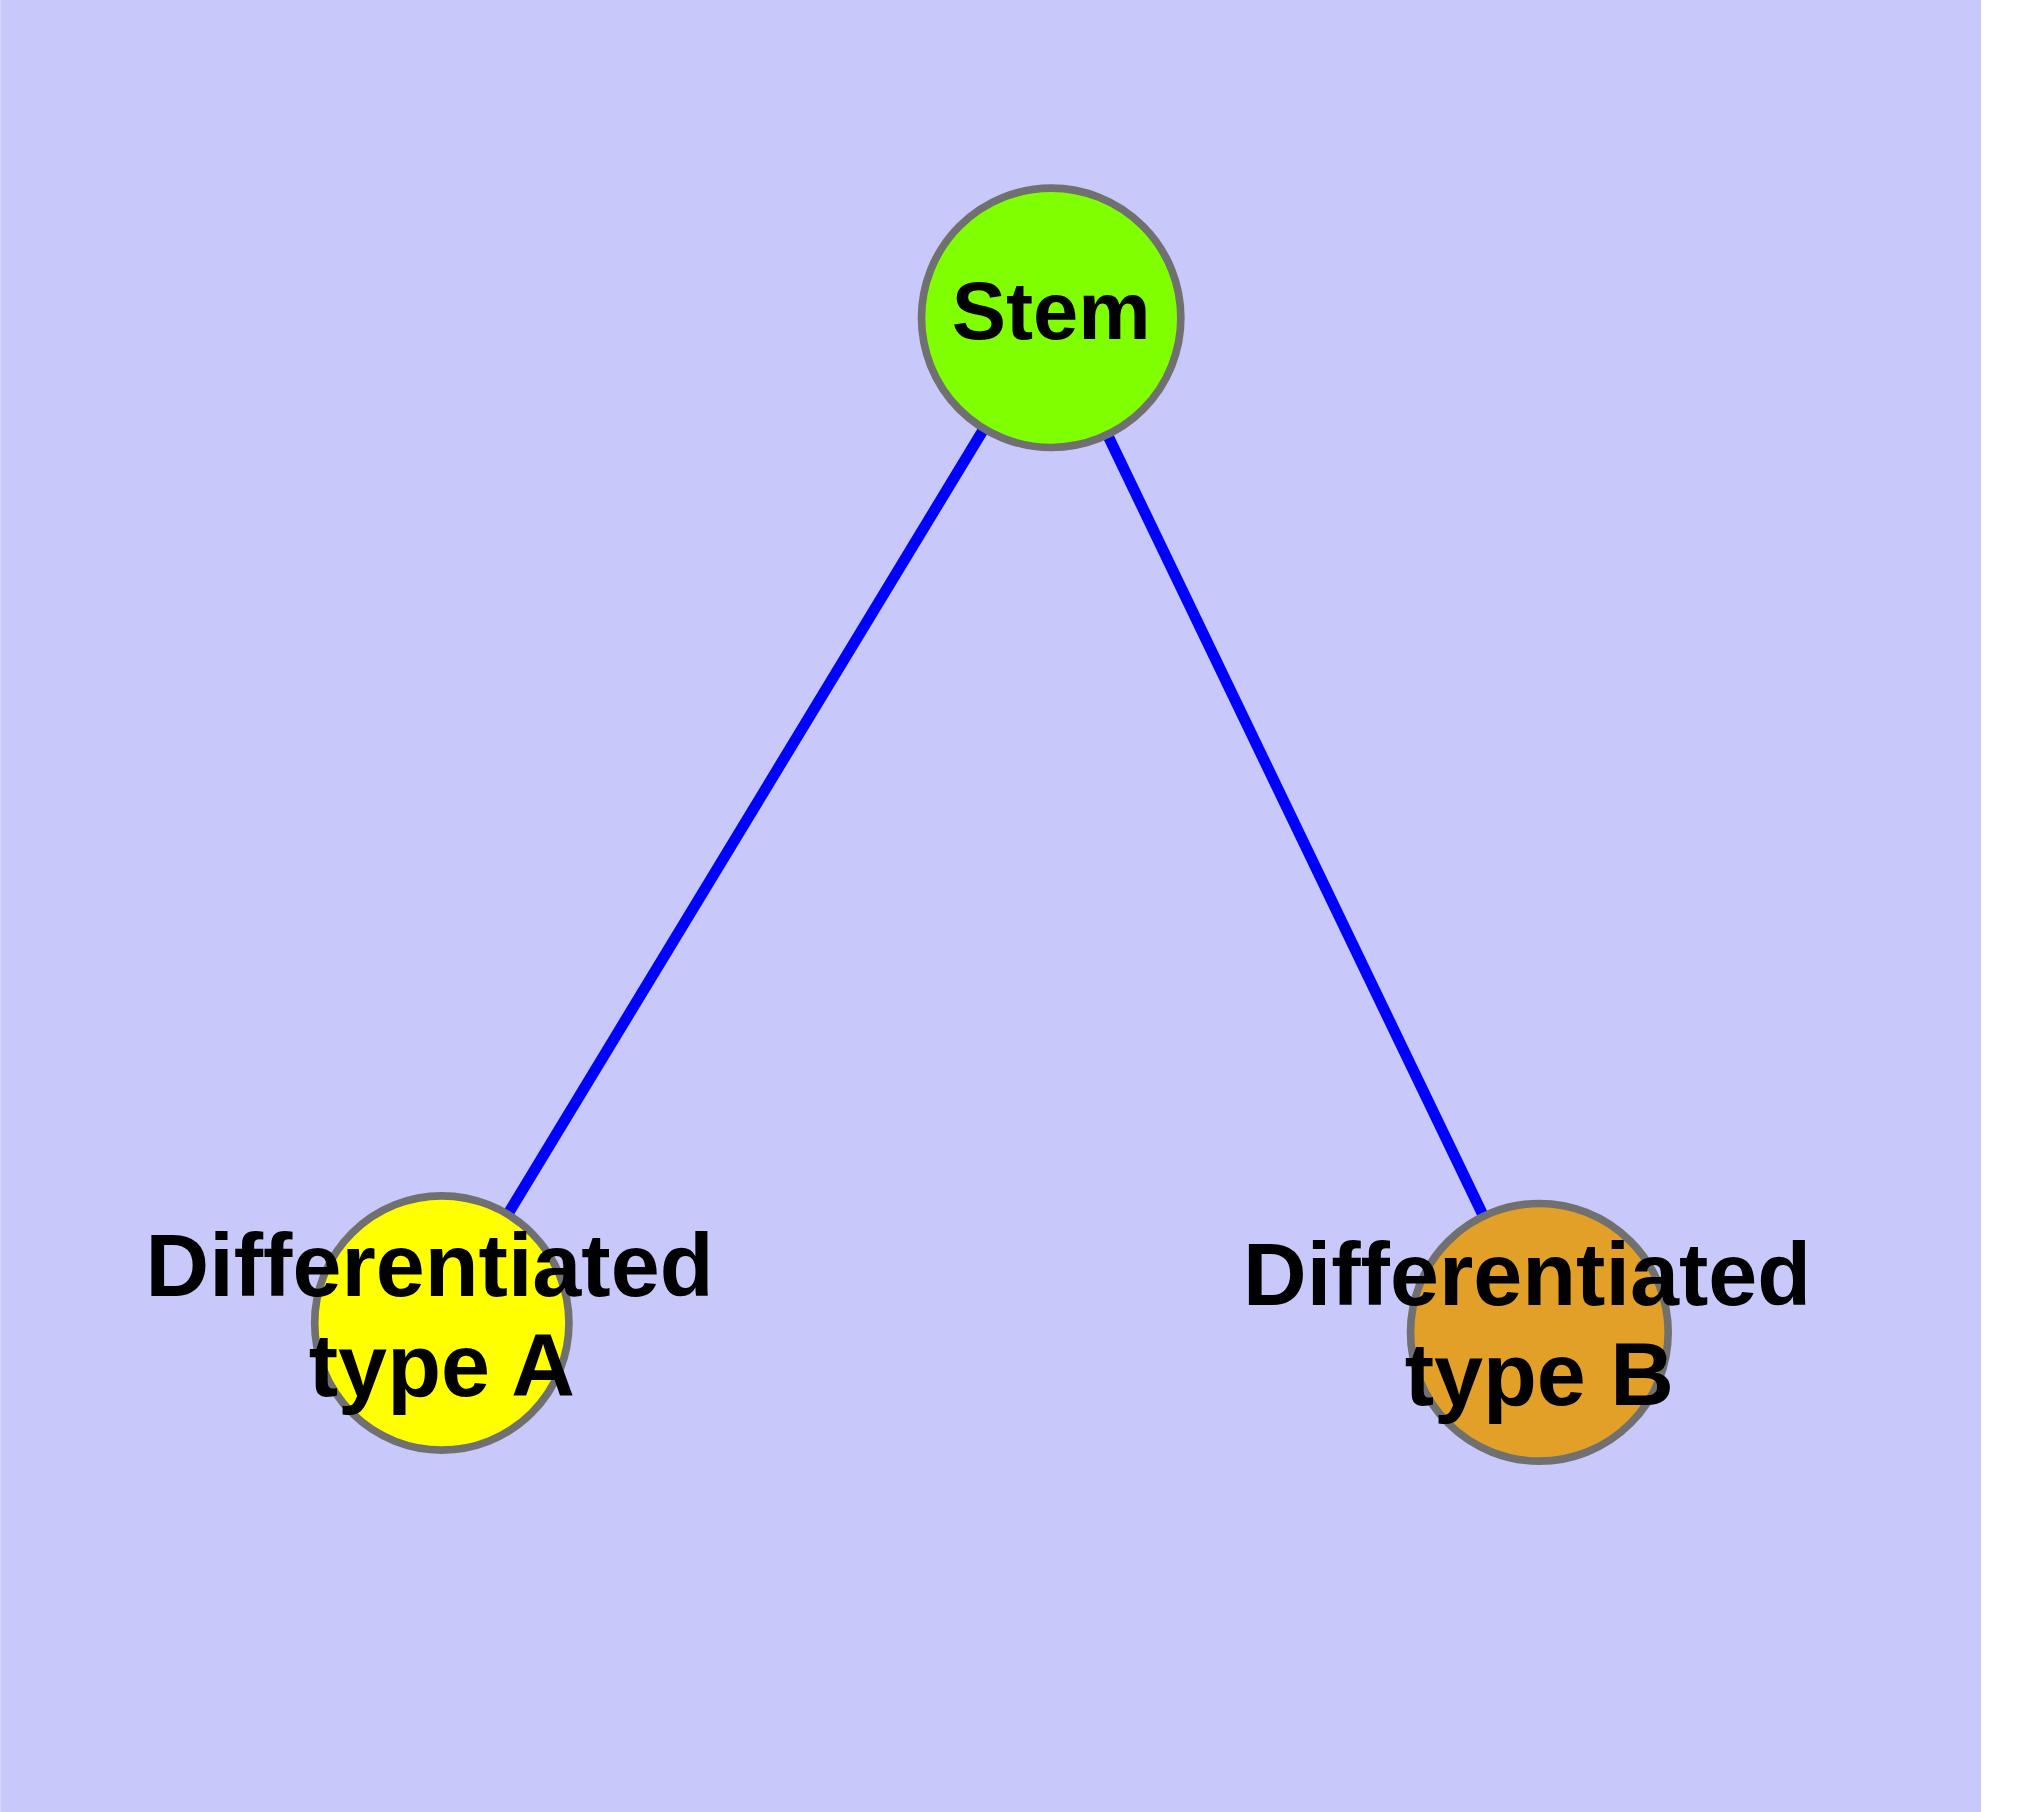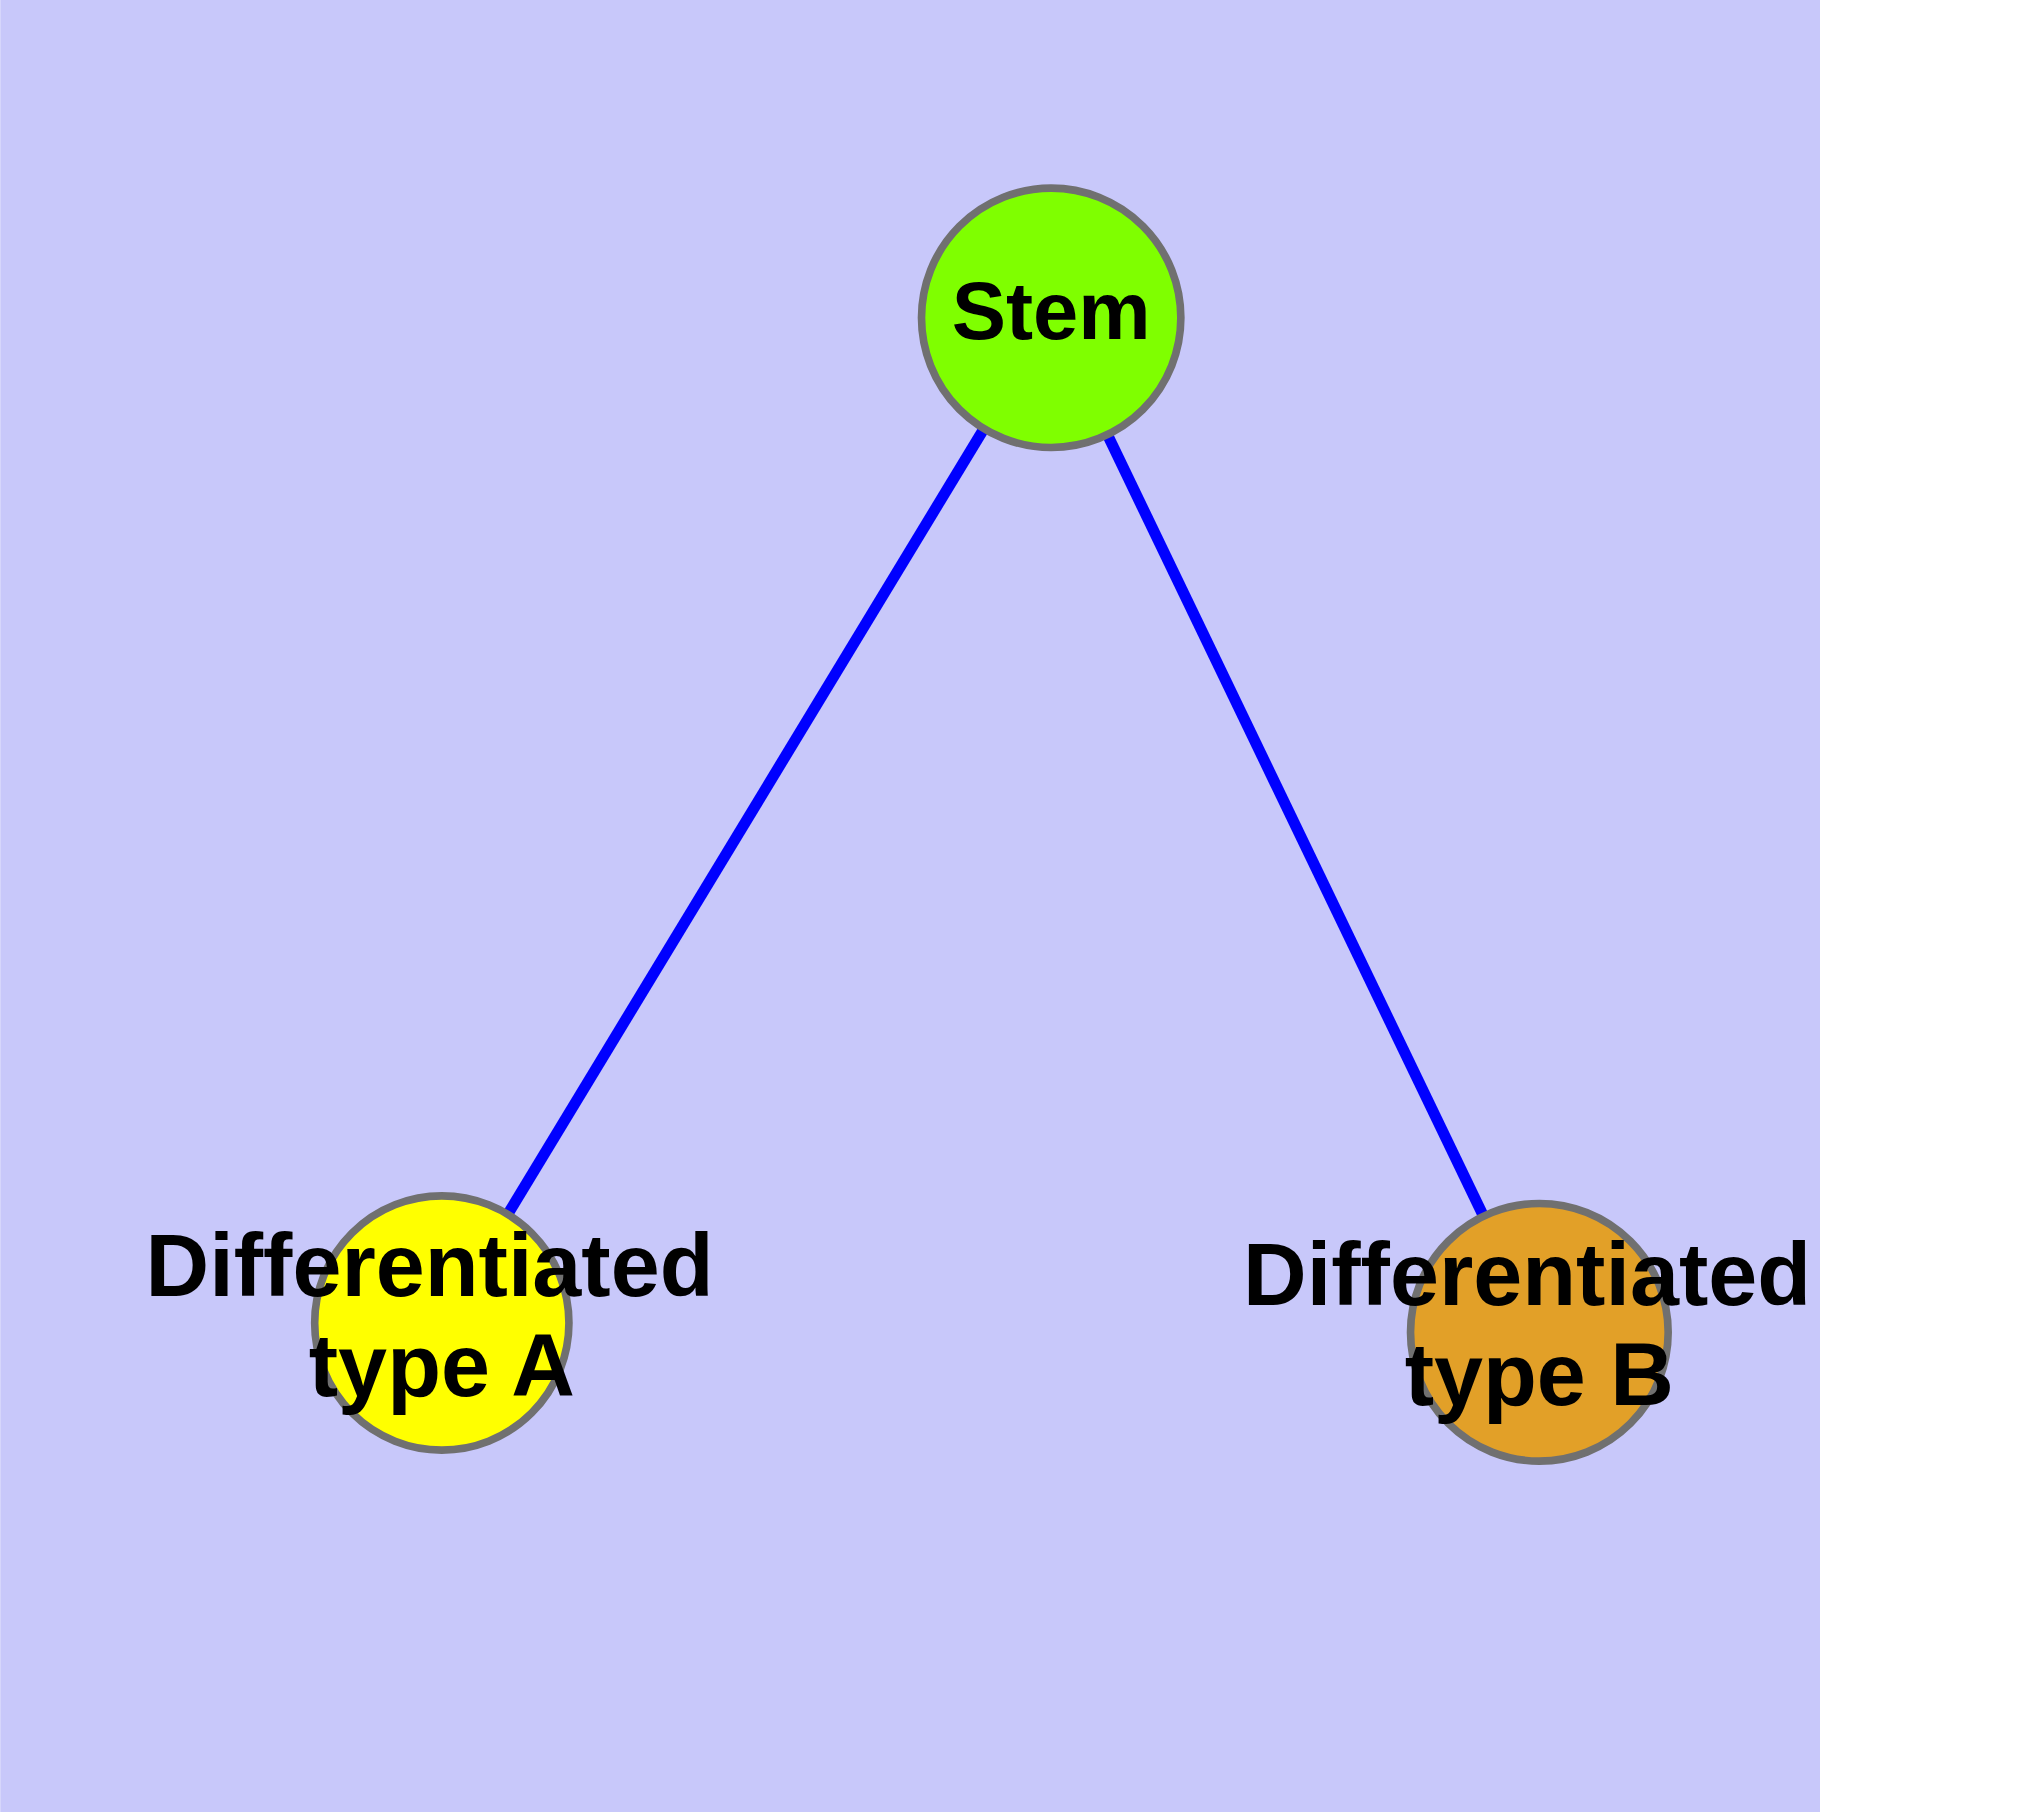--- a/index.html
+++ b/index.html
@@ -3,21 +3,21 @@
 <meta charset="utf-8">
 <title>Cell Differentiation Graph</title>
 <style>
   html, body {
     margin: 0;
     padding: 0;
     background: #ffffff;
   }
   #canvas {
     position: relative;
-    width: 1820px;
+    width: 1981px;
     height: 1812px;
     overflow: hidden;
     font-family: "Liberation Sans", sans-serif;
   }
   #graph-svg {
     position: absolute;
     inset: 0;
     width: 2021px;
     height: 1812px;
     display: block;

